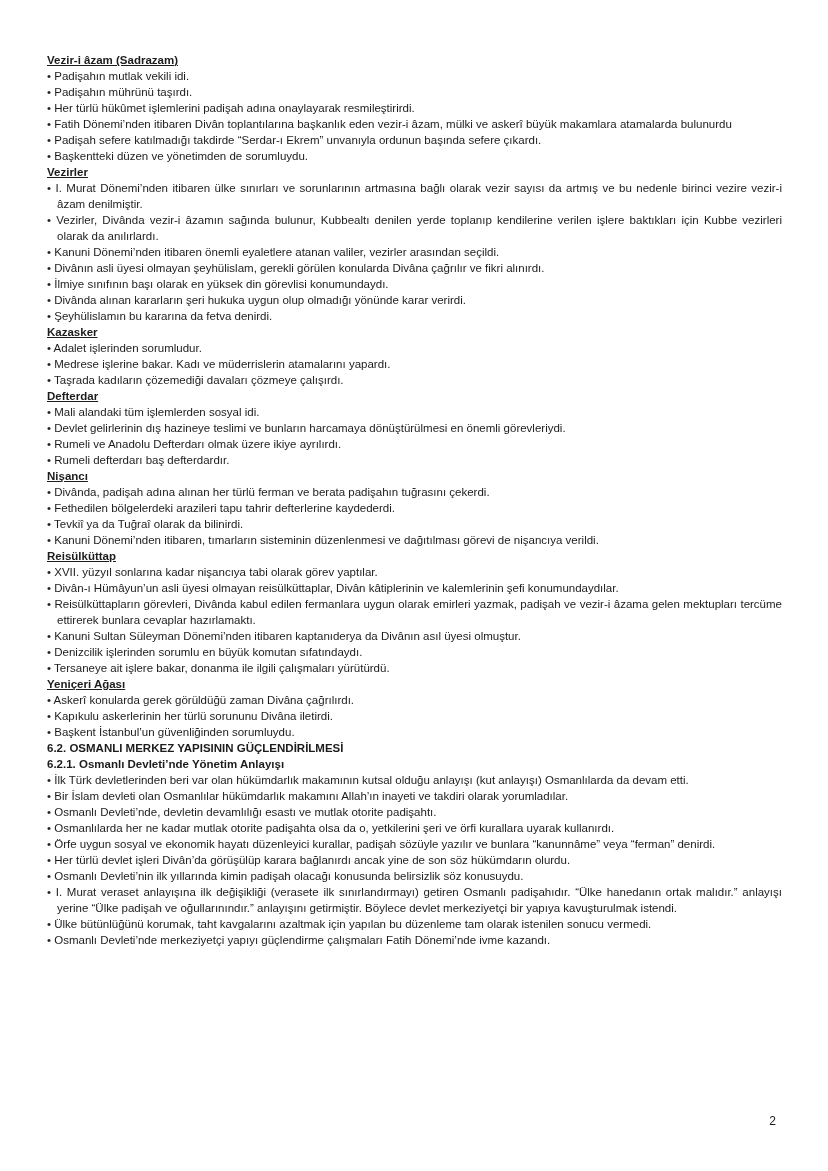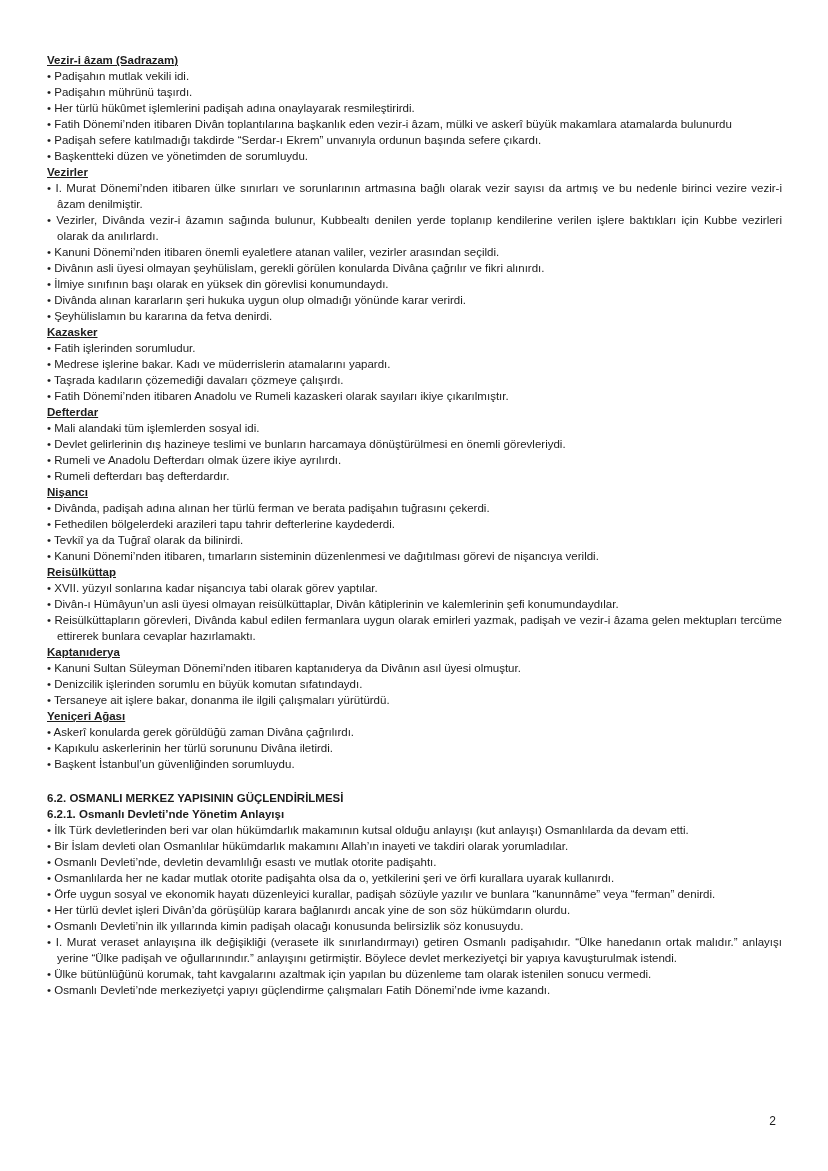--- a/index.html
+++ b/index.html
@@ -12,21 +12,21 @@
     font-family: "Liberation Sans", sans-serif;
     font-size: 11.5px;
     line-height: 16px;
     color: #1c1c1c;
     box-sizing: border-box;
     padding: 52px 46px 0 47px;
     overflow: hidden;
   }
   .heading { font-weight: bold; }
   .h-underline { text-decoration: underline; }
-  .h-chapter { margin-top: 18px; }
+  .h-chapter { }
   .h-sub { }
   .bullet {
     padding-left: 10px;
     text-indent: -10px;
     text-align: justify;
   }
   .bullet .marker { display: inline; }
   .bold { font-weight: normal; }
   .page-number {
     position: absolute;
@@ -50,39 +50,37 @@
       <div class="bullet"><span class="marker">• </span><span>Başkentteki düzen ve yönetimden de sorumluydu.</span></div>
       <div class="heading h-underline">Vezirler</div>
       <div class="bullet"><span class="marker">• </span><span>I. Murat Dönemi’nden itibaren ülke sınırları ve sorunlarının artmasına bağlı olarak vezir sayısı da artmış ve bu nedenle birinci vezire vezir-i âzam denilmiştir.</span></div>
       <div class="bullet"><span class="marker">• </span><span>Vezirler, Divânda vezir-i âzamın sağında bulunur, Kubbealtı denilen yerde toplanıp kendilerine verilen işlere baktıkları için Kubbe vezirleri olarak da anılırlardı.</span></div>
       <div class="bullet"><span class="marker">• </span><span>Kanuni Dönemi’nden itibaren önemli eyaletlere atanan valiler, vezirler arasından seçildi.</span></div>
       <div class="bullet"><span class="marker">• </span><span>Divânın asli üyesi olmayan şeyhülislam, gerekli görülen konularda Divâna çağrılır ve fikri alınırdı.</span></div>
       <div class="bullet"><span class="marker">• </span><span>İlmiye sınıfının başı olarak en yüksek din görevlisi konumundaydı.</span></div>
       <div class="bullet"><span class="marker">• </span><span>Divânda alınan kararların şeri hukuka uygun olup olmadığı yönünde karar verirdi.</span></div>
       <div class="bullet"><span class="marker">• </span><span>Şeyhülislamın bu kararına da fetva denirdi.</span></div>
       <div class="heading h-underline">Kazasker</div>
-      <div class="bullet"><span class="marker">• </span><span>Fatih işlerinden sorumludur.</span></div>
+      <div class="bullet"><span class="marker">• </span><span>Adalet işlerinden sorumludur.</span></div>
       <div class="bullet"><span class="marker">• </span><span>Medrese işlerine bakar. Kadı ve müderrislerin atamalarını yapardı.</span></div>
       <div class="bullet"><span class="marker">• </span><span>Taşrada kadıların çözemediği davaları çözmeye çalışırdı.</span></div>
-      <div class="bullet"><span class="marker">• </span><span>Fatih Dönemi’nden itibaren Anadolu ve Rumeli kazaskeri olarak sayıları ikiye çıkarılmıştır.</span></div>
       <div class="heading h-underline">Defterdar</div>
       <div class="bullet"><span class="marker">• </span><span>Mali alandaki tüm işlemlerden sosyal idi.</span></div>
       <div class="bullet"><span class="marker">• </span><span>Devlet gelirlerinin dış hazineye teslimi ve bunların harcamaya dönüştürülmesi en önemli görevleriydi.</span></div>
       <div class="bullet"><span class="marker">• </span><span>Rumeli ve Anadolu Defterdarı olmak üzere ikiye ayrılırdı.</span></div>
       <div class="bullet"><span class="marker">• </span><span>Rumeli defterdarı baş defterdardır.</span></div>
       <div class="heading h-underline">Nişancı</div>
       <div class="bullet"><span class="marker">• </span><span>Divânda, padişah adına alınan her türlü ferman ve berata padişahın tuğrasını çekerdi.</span></div>
       <div class="bullet"><span class="marker">• </span><span>Fethedilen bölgelerdeki arazileri tapu tahrir defterlerine kaydederdi.</span></div>
       <div class="bullet"><span class="marker">• </span><span>Tevkiî ya da Tuğraî olarak da bilinirdi.</span></div>
       <div class="bullet"><span class="marker">• </span><span>Kanuni Dönemi’nden itibaren, tımarların sisteminin düzenlenmesi ve dağıtılması görevi de nişancıya verildi.</span></div>
       <div class="heading h-underline">Reisülküttap</div>
       <div class="bullet"><span class="marker">• </span><span>XVII. yüzyıl sonlarına kadar nişancıya tabi olarak görev yaptılar.</span></div>
       <div class="bullet"><span class="marker">• </span><span>Divân-ı Hümâyun’un asli üyesi olmayan reisülküttaplar, Divân kâtiplerinin ve kalemlerinin şefi konumundaydılar.</span></div>
       <div class="bullet"><span class="marker">• </span><span>Reisülküttapların görevleri, Divânda kabul edilen fermanlara uygun olarak emirleri yazmak, padişah ve vezir-i âzama gelen mektupları tercüme ettirerek bunlara cevaplar hazırlamaktı.</span></div>
-      <div class="heading h-underline">Kaptanıderya</div>
       <div class="bullet"><span class="marker">• </span><span>Kanuni Sultan Süleyman Dönemi’nden itibaren kaptanıderya da Divânın asıl üyesi olmuştur.</span></div>
       <div class="bullet"><span class="marker">• </span><span>Denizcilik işlerinden sorumlu en büyük komutan sıfatındaydı.</span></div>
       <div class="bullet"><span class="marker">• </span><span>Tersaneye ait işlere bakar, donanma ile ilgili çalışmaları yürütürdü.</span></div>
       <div class="heading h-underline">Yeniçeri Ağası</div>
       <div class="bullet"><span class="marker">• </span><span>Askerî konularda gerek görüldüğü zaman Divâna çağrılırdı.</span></div>
       <div class="bullet"><span class="marker">• </span><span>Kapıkulu askerlerinin her türlü sorununu Divâna iletirdi.</span></div>
       <div class="bullet"><span class="marker">• </span><span>Başkent İstanbul’un güvenliğinden sorumluydu.</span></div>
       <div class="heading h-chapter">6.2. OSMANLI MERKEZ YAPISININ GÜÇLENDİRİLMESİ</div>
       <div class="heading h-sub">6.2.1. Osmanlı Devleti’nde Yönetim Anlayışı</div>
       <div class="bullet"><span class="marker">• </span><span><span>İlk Türk devletlerinden beri var olan hükümdarlık makamının kutsal olduğu anlayışı (</span><span class="bold">kut anlayışı</span><span>) Osmanlılarda da devam etti.</span></span></div>

